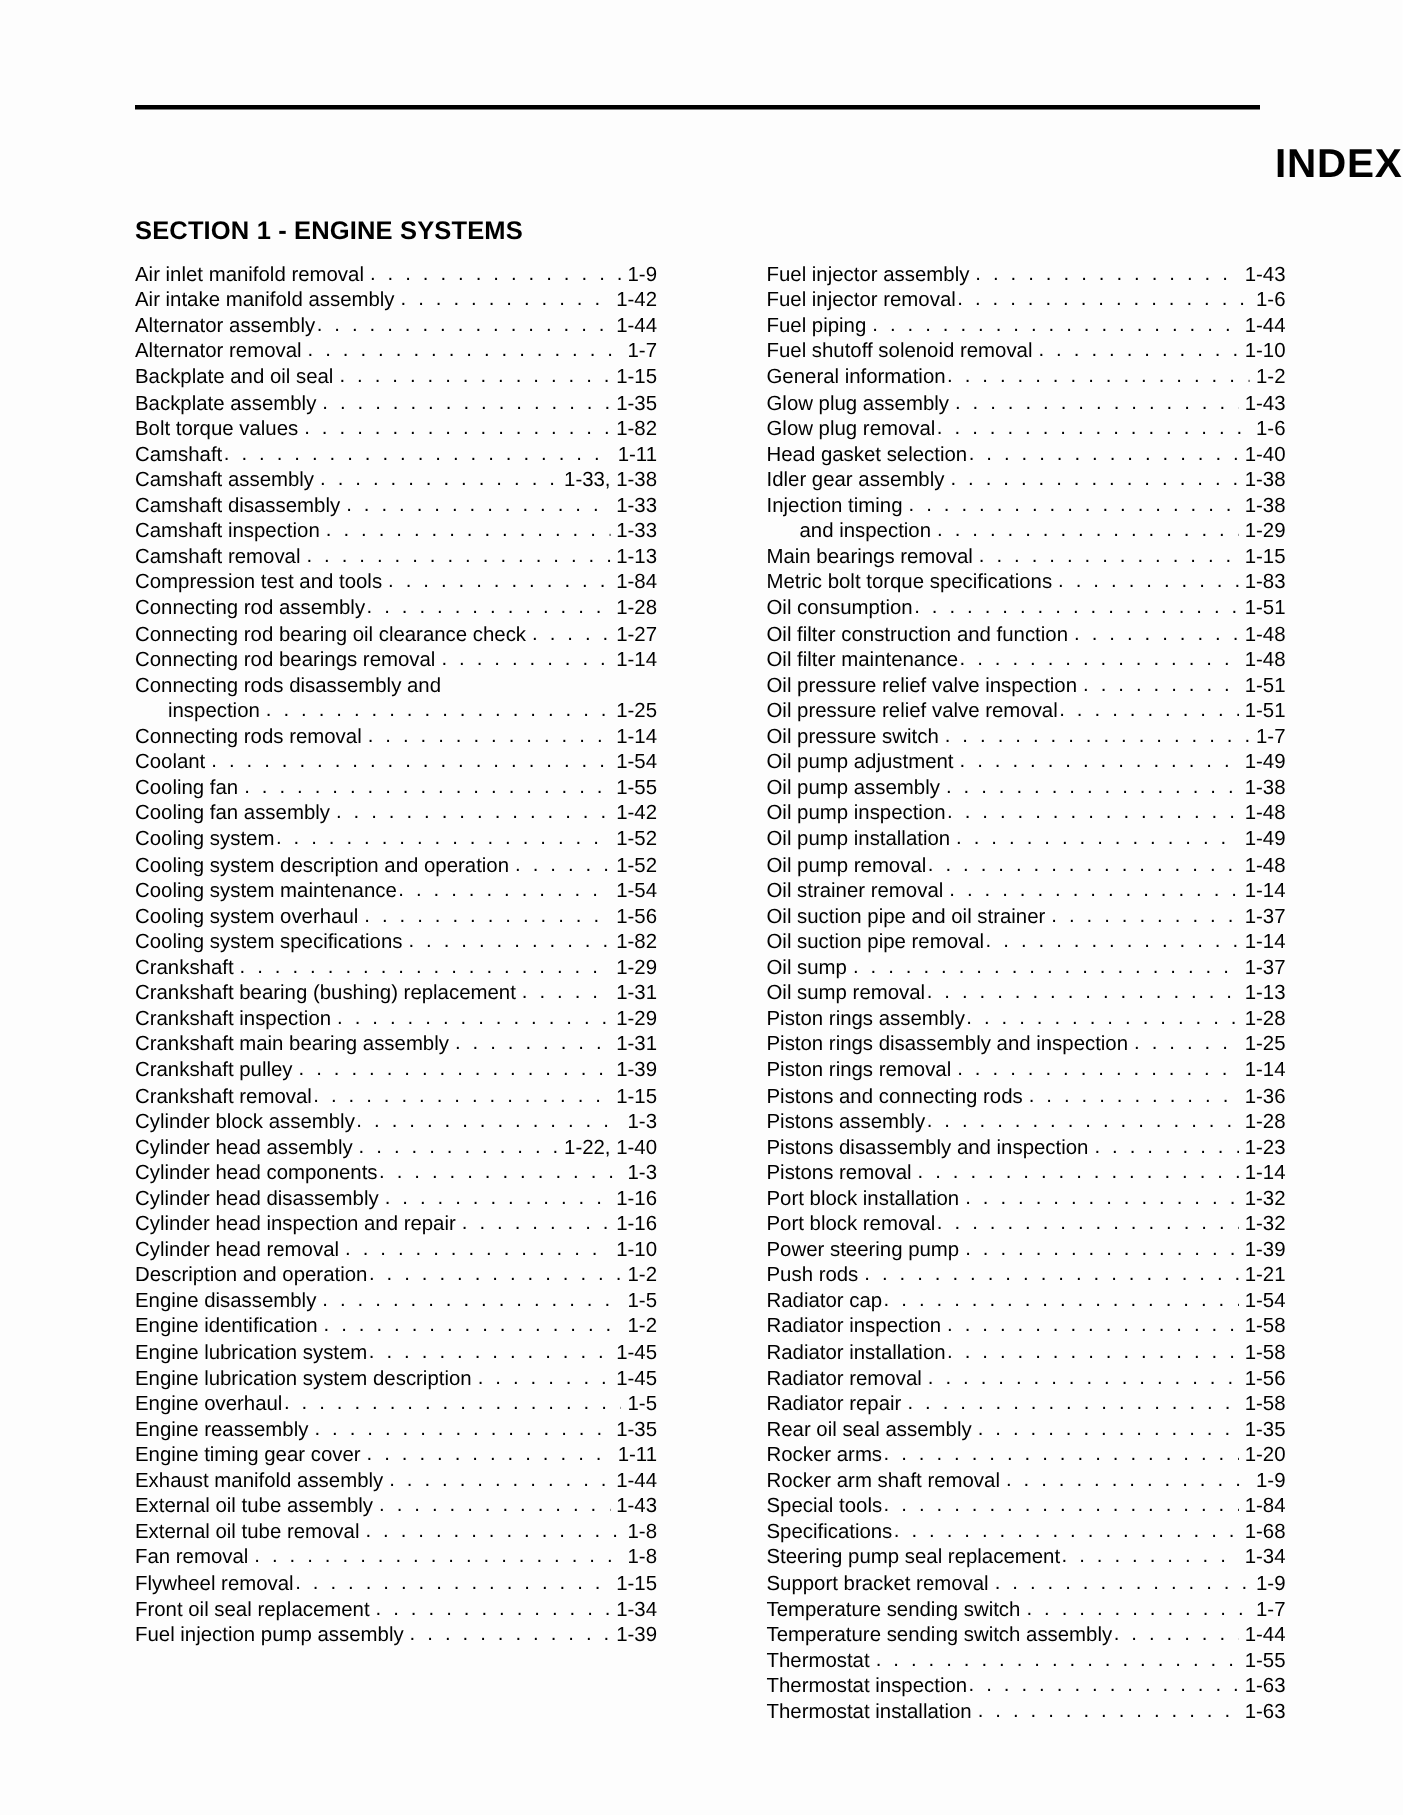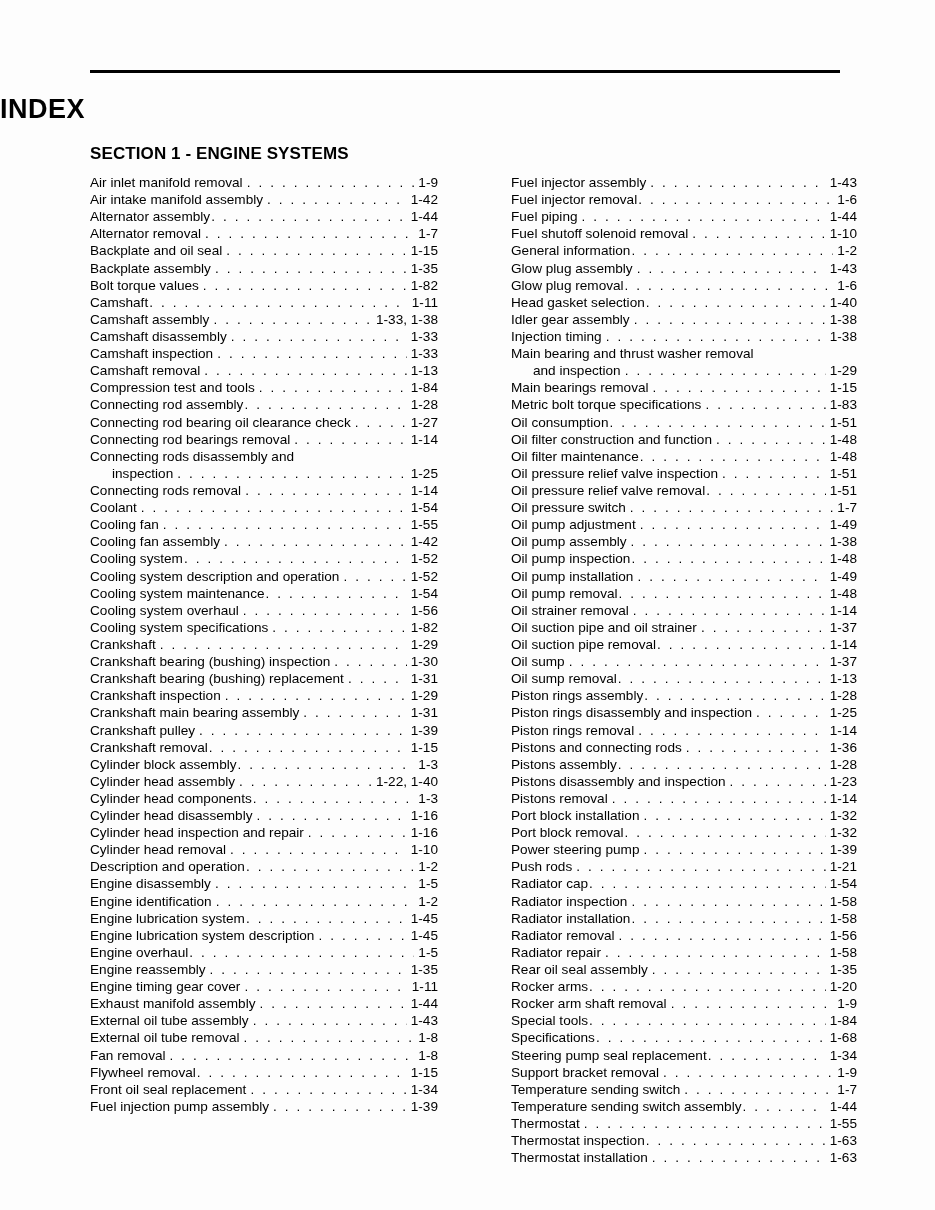--- a/index.html
+++ b/index.html
@@ -31,21 +31,21 @@
     height: 3px;
     background: #000000;
   }
 
   
   .page-title {
     position: absolute;
     left: 0;
     top: 96px;
     width: 935px;
-    text-align: left;
+    text-align: right;
     font-size: 27px;
     font-weight: bold;
     letter-spacing: 0.5px;
     line-height: 1;
   }
 
   
   .section-heading {
     position: absolute;
     left: 90px;
@@ -252,25 +252,20 @@
           <span class="entry-title">Cooling system specifications</span>
           <span class="entry-dots"></span>
           <span class="entry-page">1-82</span>
         </div>
         <div class="entry">
           <span class="entry-title">Crankshaft</span>
           <span class="entry-dots"></span>
           <span class="entry-page">1-29</span>
         </div>
         <div class="entry">
-          <span class="entry-title">Crankshaft bearing (bushing) inspection</span>
-          <span class="entry-dots"></span>
-          <span class="entry-page">1-30</span>
-        </div>
-        <div class="entry">
           <span class="entry-title">Crankshaft bearing (bushing) replacement</span>
           <span class="entry-dots"></span>
           <span class="entry-page">1-31</span>
         </div>
         <div class="entry">
           <span class="entry-title">Crankshaft inspection</span>
           <span class="entry-dots"></span>
           <span class="entry-page">1-29</span>
         </div>
         <div class="entry">
@@ -438,23 +433,20 @@
         <div class="entry">
           <span class="entry-title">Idler gear assembly</span>
           <span class="entry-dots"></span>
           <span class="entry-page">1-38</span>
         </div>
         <div class="entry">
           <span class="entry-title">Injection timing</span>
           <span class="entry-dots"></span>
           <span class="entry-page">1-38</span>
         </div>
-        <div class="entry wrap-first">
-          <span class="entry-title">Main bearing and thrust washer removal</span>
-        </div>
         <div class="entry wrap-cont">
           <span class="entry-title">and inspection</span>
           <span class="entry-dots"></span>
           <span class="entry-page">1-29</span>
         </div>
         <div class="entry">
           <span class="entry-title">Main bearings removal</span>
           <span class="entry-dots"></span>
           <span class="entry-page">1-15</span>
         </div>

